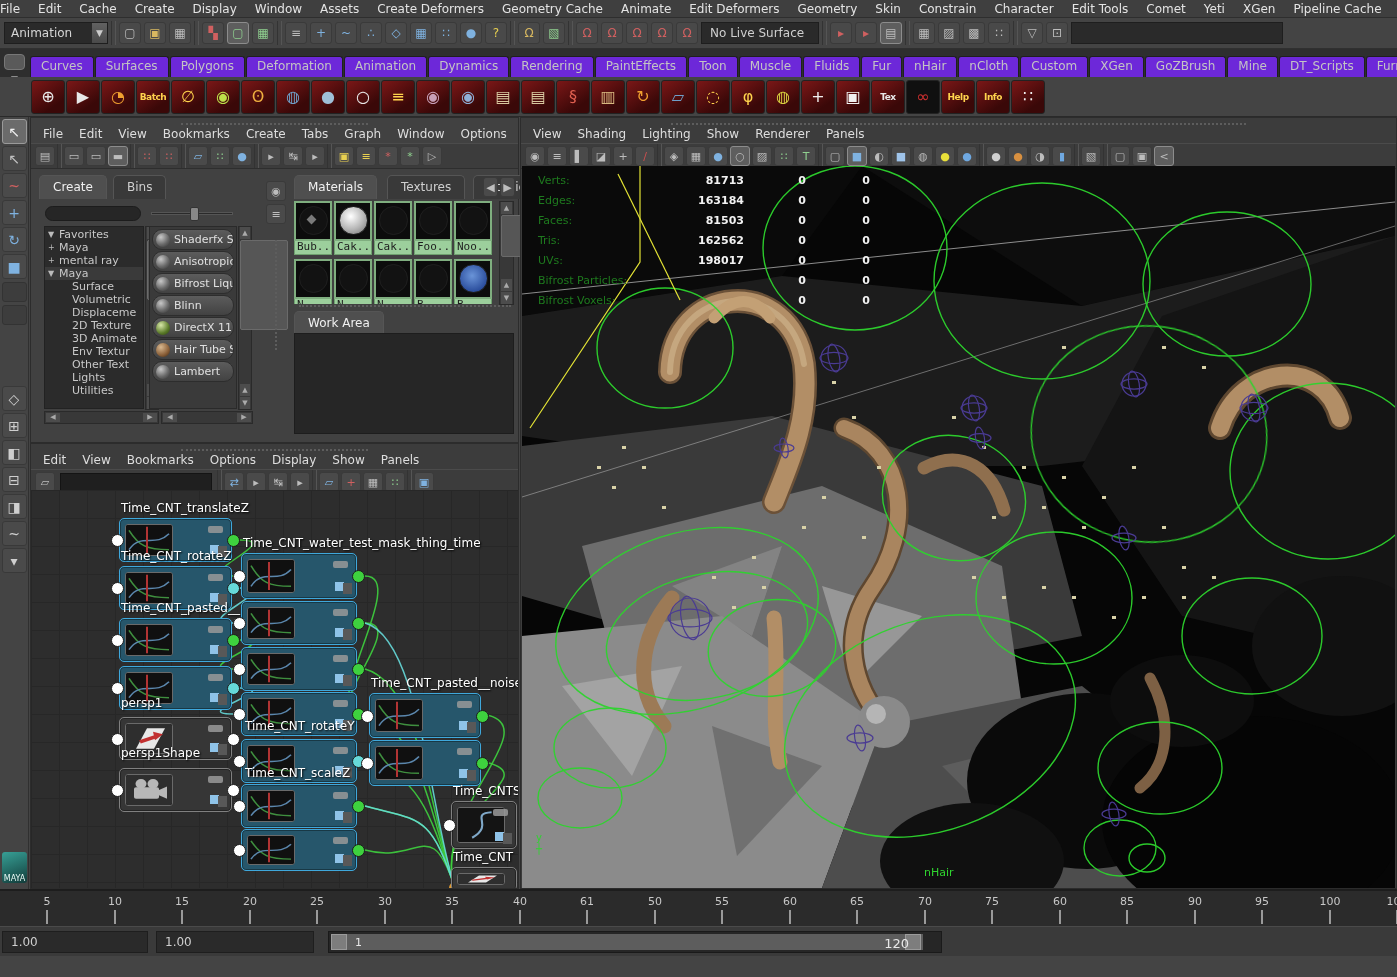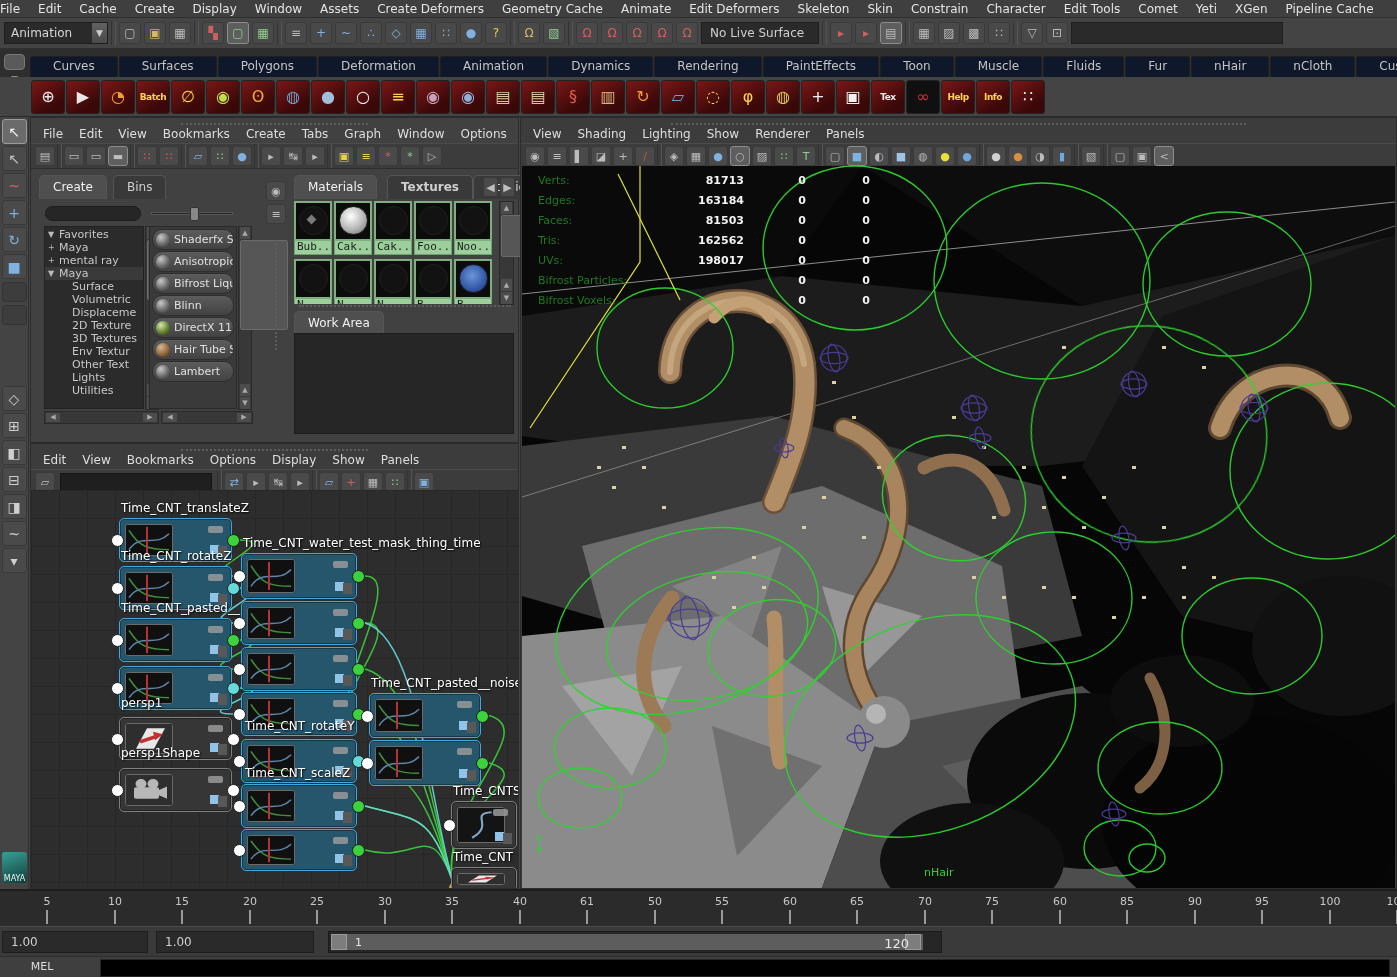--- a/index.html
+++ b/index.html
@@ -15,21 +15,21 @@
 .dropdown .dd-label{flex:1;padding-left:6px;overflow:hidden;white-space:nowrap}
 .dd-arrow{width:16px;height:20px;background:linear-gradient(#616161,#4a4a4a);border-left:1px solid #2a2a2a;color:#ccc;font-size:9px;display:flex;align-items:center;justify-content:center}
 .sicon{width:22px;height:22px;background:#494949;border:1px solid #3a3a3a;border-radius:3px;display:flex;align-items:center;justify-content:center;font-size:12px;color:#bdbdbd;flex:none;overflow:hidden}
 .sicon.on{background:#5e5e5e;border-color:#8c8c8c}
 .vsep{width:5px;height:24px;border-left:1px solid #333;border-right:1px solid #555;flex:none}
 .field{height:22px;background:#2a2a2a;border:1px solid #1e1e1e;color:#cfcfcf;font-size:12px;display:flex;align-items:center;padding:0 8px;white-space:nowrap}
 #live-surface{width:118px}
 #global-search{width:212px}
 
 #shelf-tabs{position:absolute;left:0;top:49px;right:0;height:28px;background:#2e2e2e;display:flex;align-items:flex-end;gap:1px;padding-left:30px}
-.shelf-tab{height:21px;background:#0f172a;border:1px solid #1f1f1f;border-bottom:none;border-radius:3px 3px 0 0;color:#c4c4c4;font-size:12px;padding:0 22px;line-height:19px;white-space:nowrap}
+.shelf-tab{height:21px;background:#6d28d9;border:1px solid #1f1f1f;border-bottom:none;border-radius:3px 3px 0 0;color:#c4c4c4;font-size:12px;padding:0 10px;line-height:19px;white-space:nowrap}
 #shelf-row{position:absolute;left:0;top:77px;right:0;height:40px;background:#444;border-bottom:1px solid #2a2a2a;display:flex;align-items:center;gap:1px;padding-left:31px}
 .shelf-icon{width:34px;height:34px;border-radius:3px;background:linear-gradient(145deg,#7b1717,#3a0808 75%);border:1px solid #222;display:flex;align-items:center;justify-content:center;font-size:16px;color:#eee;flex:none;overflow:hidden}
 .shelf-icon.txt{font-size:9px;font-weight:bold;letter-spacing:-0.5px}
 #shelf-switch{position:absolute;left:2px;top:52px;width:25px;height:62px}
 #shelf-switch .sw1{width:21px;height:16px;margin:2px auto;background:#5a5a5a;border:1px solid #777;border-radius:4px}
 #shelf-switch .sw2{width:21px;height:14px;margin:4px auto;color:#aaa;font-size:9px;text-align:center}
 
 #toolbox{position:absolute;left:0;top:117px;width:29px;height:772px;background:#444;border-right:1px solid #303030}
 .tbtn{width:25px;height:25px;margin:2px auto;background:#4a4a4a;border:1px solid #393939;border-radius:3px;display:flex;align-items:center;justify-content:center;font-size:14px;color:#cfcfcf}
 .tbtn.on{background:#6b6b6b;border-color:#9a9a9a}
@@ -128,21 +128,21 @@
       <span class="menu-item">Edit</span>
       <span class="menu-item">Cache</span>
       <span class="menu-item">Create</span>
       <span class="menu-item">Display</span>
       <span class="menu-item">Window</span>
       <span class="menu-item">Assets</span>
       <span class="menu-item">Create Deformers</span>
       <span class="menu-item">Geometry Cache</span>
       <span class="menu-item">Animate</span>
       <span class="menu-item">Edit Deformers</span>
-      <span class="menu-item">Skeleton</span>
+      <span class="menu-item">Geometry</span>
       <span class="menu-item">Skin</span>
       <span class="menu-item">Constrain</span>
       <span class="menu-item">Character</span>
       <span class="menu-item">Edit Tools</span>
       <span class="menu-item">Comet</span>
       <span class="menu-item">Yeti</span>
       <span class="menu-item">XGen</span>
       <span class="menu-item">Pipeline Cache</span>
     </div>
 
@@ -352,21 +352,21 @@
         <div class="tree-row leaf">
           <span class="arr"></span>
           <span>Displaceme</span>
         </div>
         <div class="tree-row leaf">
           <span class="arr"></span>
           <span>2D Texture</span>
         </div>
         <div class="tree-row leaf">
           <span class="arr"></span>
-          <span>3D Textures</span>
+          <span>3D Animate</span>
         </div>
         <div class="tree-row leaf">
           <span class="arr"></span>
           <span>Env Textur</span>
         </div>
         <div class="tree-row leaf">
           <span class="arr"></span>
           <span>Other Text</span>
         </div>
         <div class="tree-row leaf">
@@ -506,21 +506,21 @@
     <div class="scroll-v" style="left:468px;top:83px;width:15px;height:104px">
       <div class="sc-btn" style="top:0">▲</div>
       <div class="thumb" style="top:13px;height:42px"></div>
       <div class="sc-btn" style="bottom:13px">▲</div>
       <div class="sc-btn" style="bottom:0">▼</div>
     </div>
     <div id="hs-split"></div>
     <div class="htab active" style="left:263px;top:193px"><span>Work Area</span></div>
     <div id="hs-workarea"></div>
   <div class="htab active" style="left: 263px; top: 57px;">Materials</div>
-      <div class="htab" style="left: 356px; top: 57px; font-weight: bold;">Textures</div>
+      <div class="htab" style="left: 356px; top: 57px;">Textures</div>
       <div class="htab" style="left: 442px; top: 57px;">Utilities</div>
       <div class="ticon" style="position: absolute; left: 452px; top: 59px; width: 15px;">◀</div>
       <div class="ticon" style="position: absolute; left: 469px; top: 59px; width: 15px;">▶</div>
     </div>
 
   <div id="nodeeditor" class="panel">
     <div class="drag-dots"></div>
     <div class="pmenu">
         <span class="menu-item">Edit</span>
         <span class="menu-item">View</span>
@@ -1129,18 +1129,14 @@
       </div>
     <div id="range-track">
       <div id="range-fill"></div>
       <div class="range-handle" style="left:2px"></div>
       <div class="range-handle" style="right:20px"></div>
       <div id="range-start">1</div>
       <div id="range-end">120</div>
     </div>
   </div>
 
-  <div id="cmdline">
-    <div id="mel-label">MEL</div>
-    <div id="cmd-input"></div>
-  </div>
 
 </div>
 
 </body></html>

